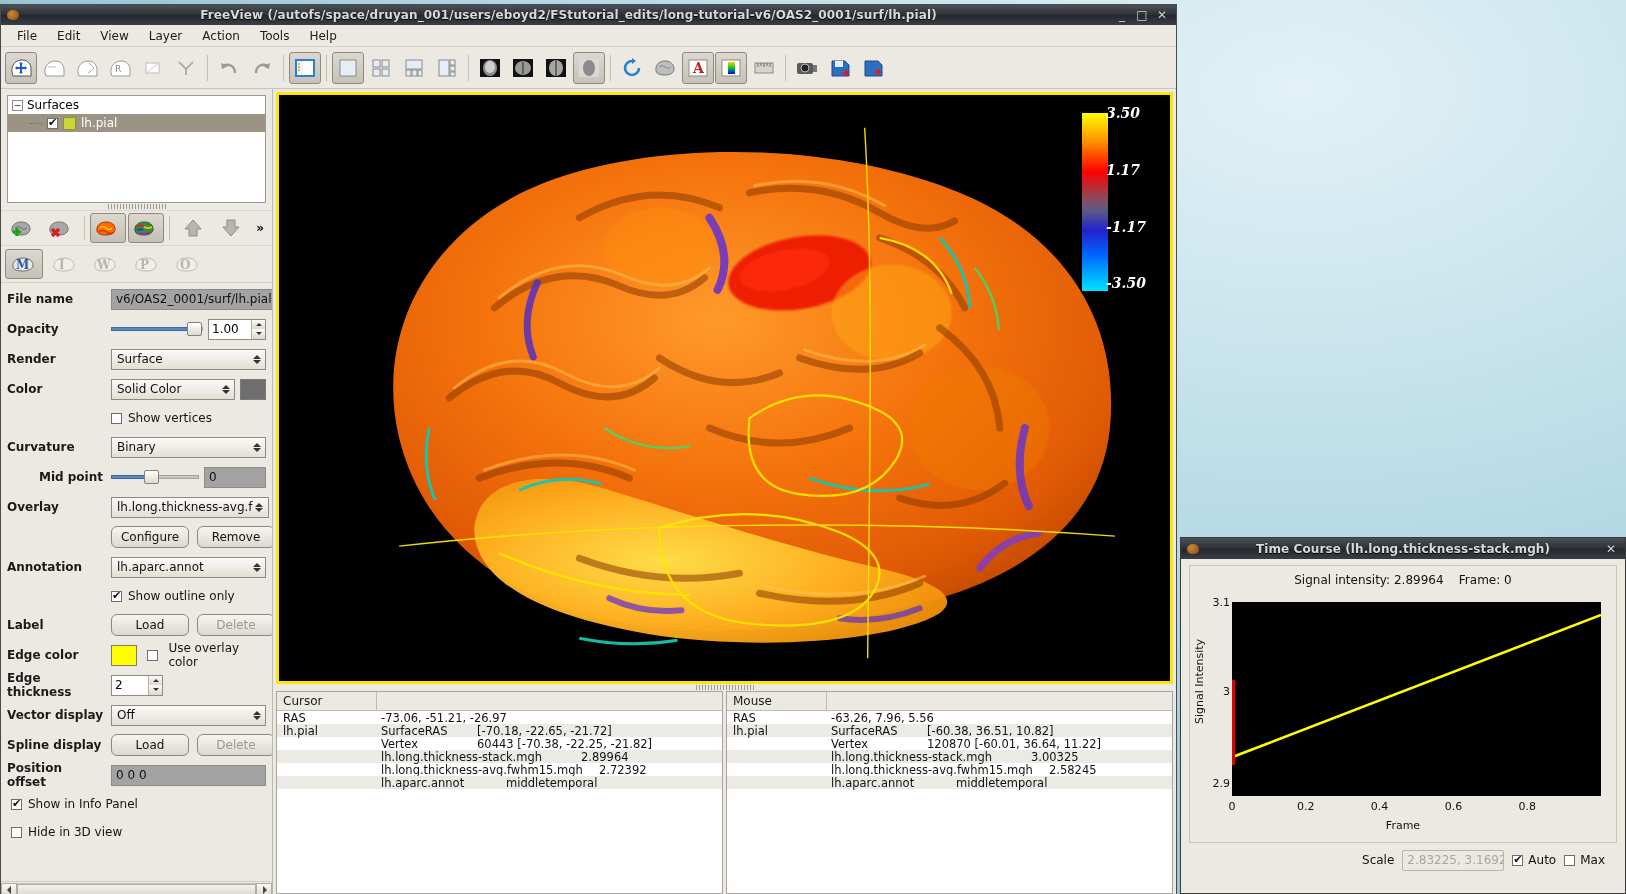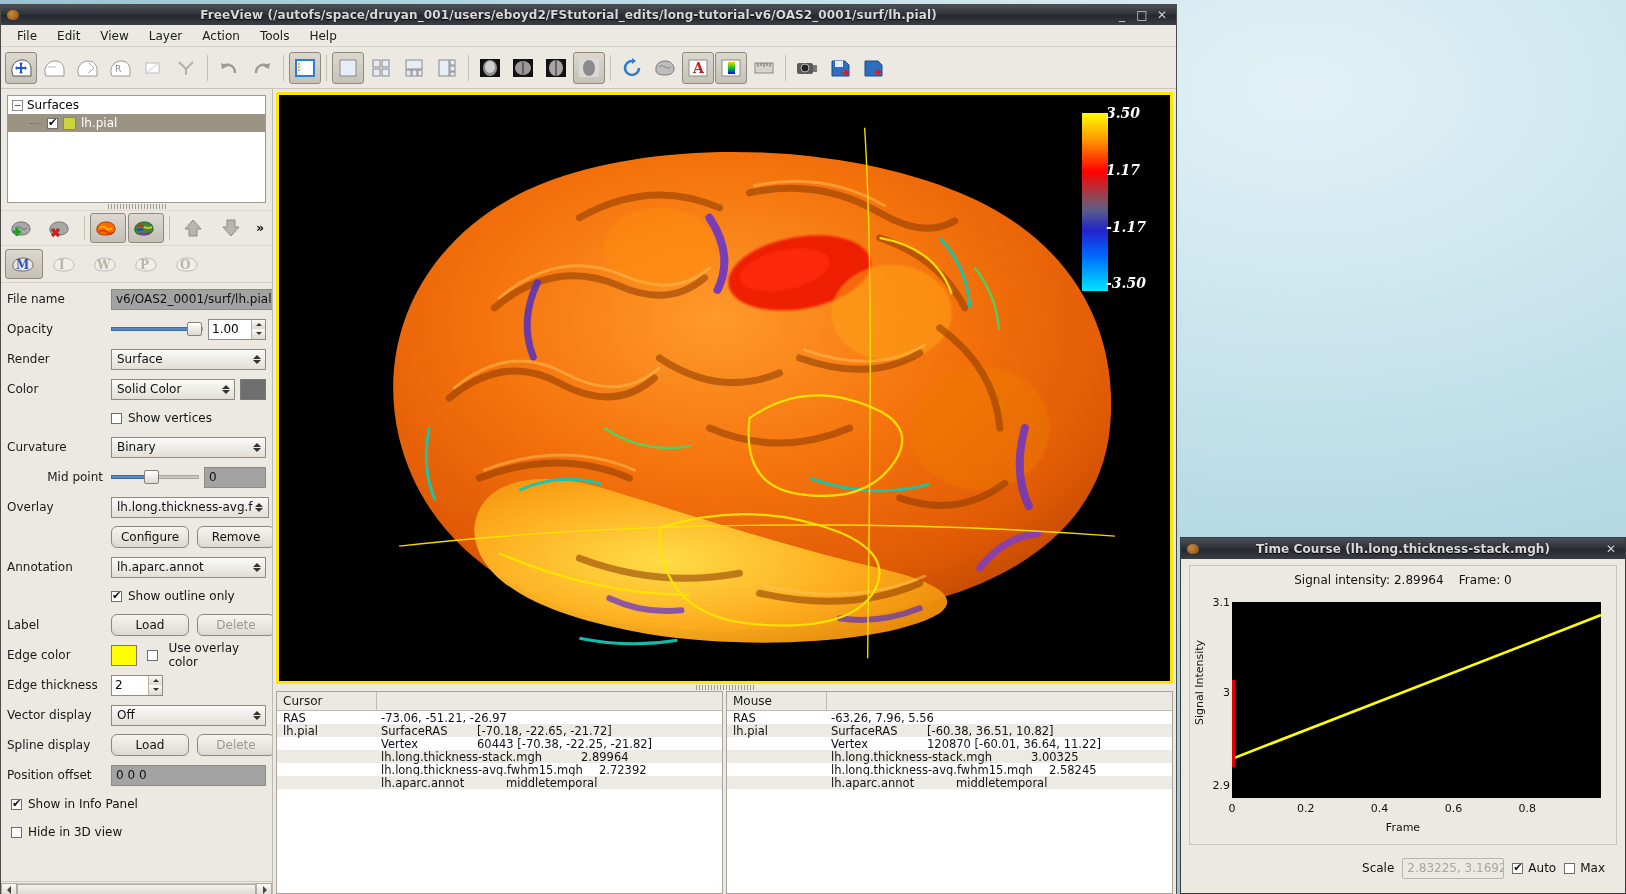--- a/index.html
+++ b/index.html
@@ -64,21 +64,21 @@
   .lbtn.on { background:linear-gradient(180deg,#dcd8cf,#c4c0b6); border:1px solid #8e8a80; }
   .lsep { width:1px; height:24px; background:#c4c0b6; margin:0 3px; }
   .chev { margin-left:auto; font-weight:bold; font-size:12px; padding-right:4px; }
 
   .mbar { display:flex; gap:3px; padding:3px 4px; border-bottom:1px solid #d3cfc6; }
   .mbtn { width:38px; height:30px; border:1px solid transparent; border-radius:3px; display:flex; align-items:center; justify-content:center; }
   .mbtn.on { background:linear-gradient(180deg,#dcd8cf,#c4c0b6); border:1px solid #8e8a80; }
 
   .props { padding:4px 6px 0 6px; flex:1 1 auto; overflow:hidden; }
   .prow { display:flex; align-items:center; height:24px; margin-bottom:6px; gap:6px; }
-  .plabel { width:98px; flex:0 0 98px; font-size:12px; color:#1a1a1a; }
+  .plabel { width:98px; flex:0 0 98px; font-size:12px; color:#1a1a1a;font-weight:bold; }
   .plabel.r { text-align:right; padding-right:2px; }
   .ctl { flex:1 1 auto; display:flex; align-items:center; gap:5px; }
   .tfield { height:21px; border:1px solid #8f8b83; background:#a3a3a3; font-size:12px; padding:1px 4px;
     display:flex; align-items:center; color:#111; width:100%; font-family:"DejaVu Sans",sans-serif; }
   .combo { height:21px; border:1px solid #8f8b83; background:linear-gradient(180deg,#fbfaf8,#e3dfd6);
     display:flex; align-items:center; font-size:12px; padding:0 2px 0 5px; color:#111; width:100%; position:relative;}
   .combo .cv { flex:1 1 auto; overflow:hidden; white-space:nowrap; }
   .combo .arr { width:13px; flex:0 0 13px; display:flex; flex-direction:column; align-items:center; justify-content:center; gap:1px;}
   .combo .arr b { display:block; width:0; height:0; border-left:4px solid transparent; border-right:4px solid transparent; }
   .combo .arr b.up { border-bottom:4px solid #333; }
@@ -132,21 +132,21 @@
   .ihead .c2 { flex:1 1 auto; }
   .irow { display:flex; height:13px; align-items:center; font-size:11.5px; color:#111; }
   .irow.alt { background:#eceae4; }
   .irow .k { width:100px; flex:0 0 100px; padding-left:6px; white-space:nowrap; overflow:hidden;}
   .irow .v { flex:1 1 auto; padding-left:4px; white-space:nowrap; overflow:hidden; display:flex;}
 
   
   #tcwin { position:absolute; left:1180px; top:537px; width:446px; height:357px;
     background:#ece9e2; border:1px solid #3a3a3a; display:flex; flex-direction:column; }
   #tcwin .titlebar { height:21px; }
-  .tcbody { flex:1 1 auto; padding:6px 8px 8px 8px; display:flex; flex-direction:column;gap:6px; }
+  .tcbody { flex:1 1 auto; padding:6px 8px 16px 8px; display:flex; flex-direction:column; }
   .tcplotbox { flex:1 1 auto; border:1px solid #c9c5bc; background:#ece9e2; position:relative; }
   .tcinfo { text-align:center; font-size:12px; color:#111; padding-top:7px; }
   .tcplot { position:absolute; left:42px; right:15px; top:36px; bottom:46px; background:#000; }
   .tcplot svg { display:block; width:100%; height:100%; }
   .ylab { position:absolute; left:2px; top:0; bottom:46px; width:16px; display:flex; align-items:center; justify-content:center; }
   .ylab span { transform:rotate(-90deg); white-space:nowrap; font-size:11px; color:#111; }
   .ytick { position:absolute; font-size:11px; color:#111; right:0; }
   .yticks { position:absolute; left:16px; width:24px; top:36px; bottom:46px; }
   .xticks { position:absolute; left:42px; right:15px; bottom:28px; height:14px; }
   .xticks span { position:absolute; font-size:11px; color:#111; transform:translateX(-50%); }

